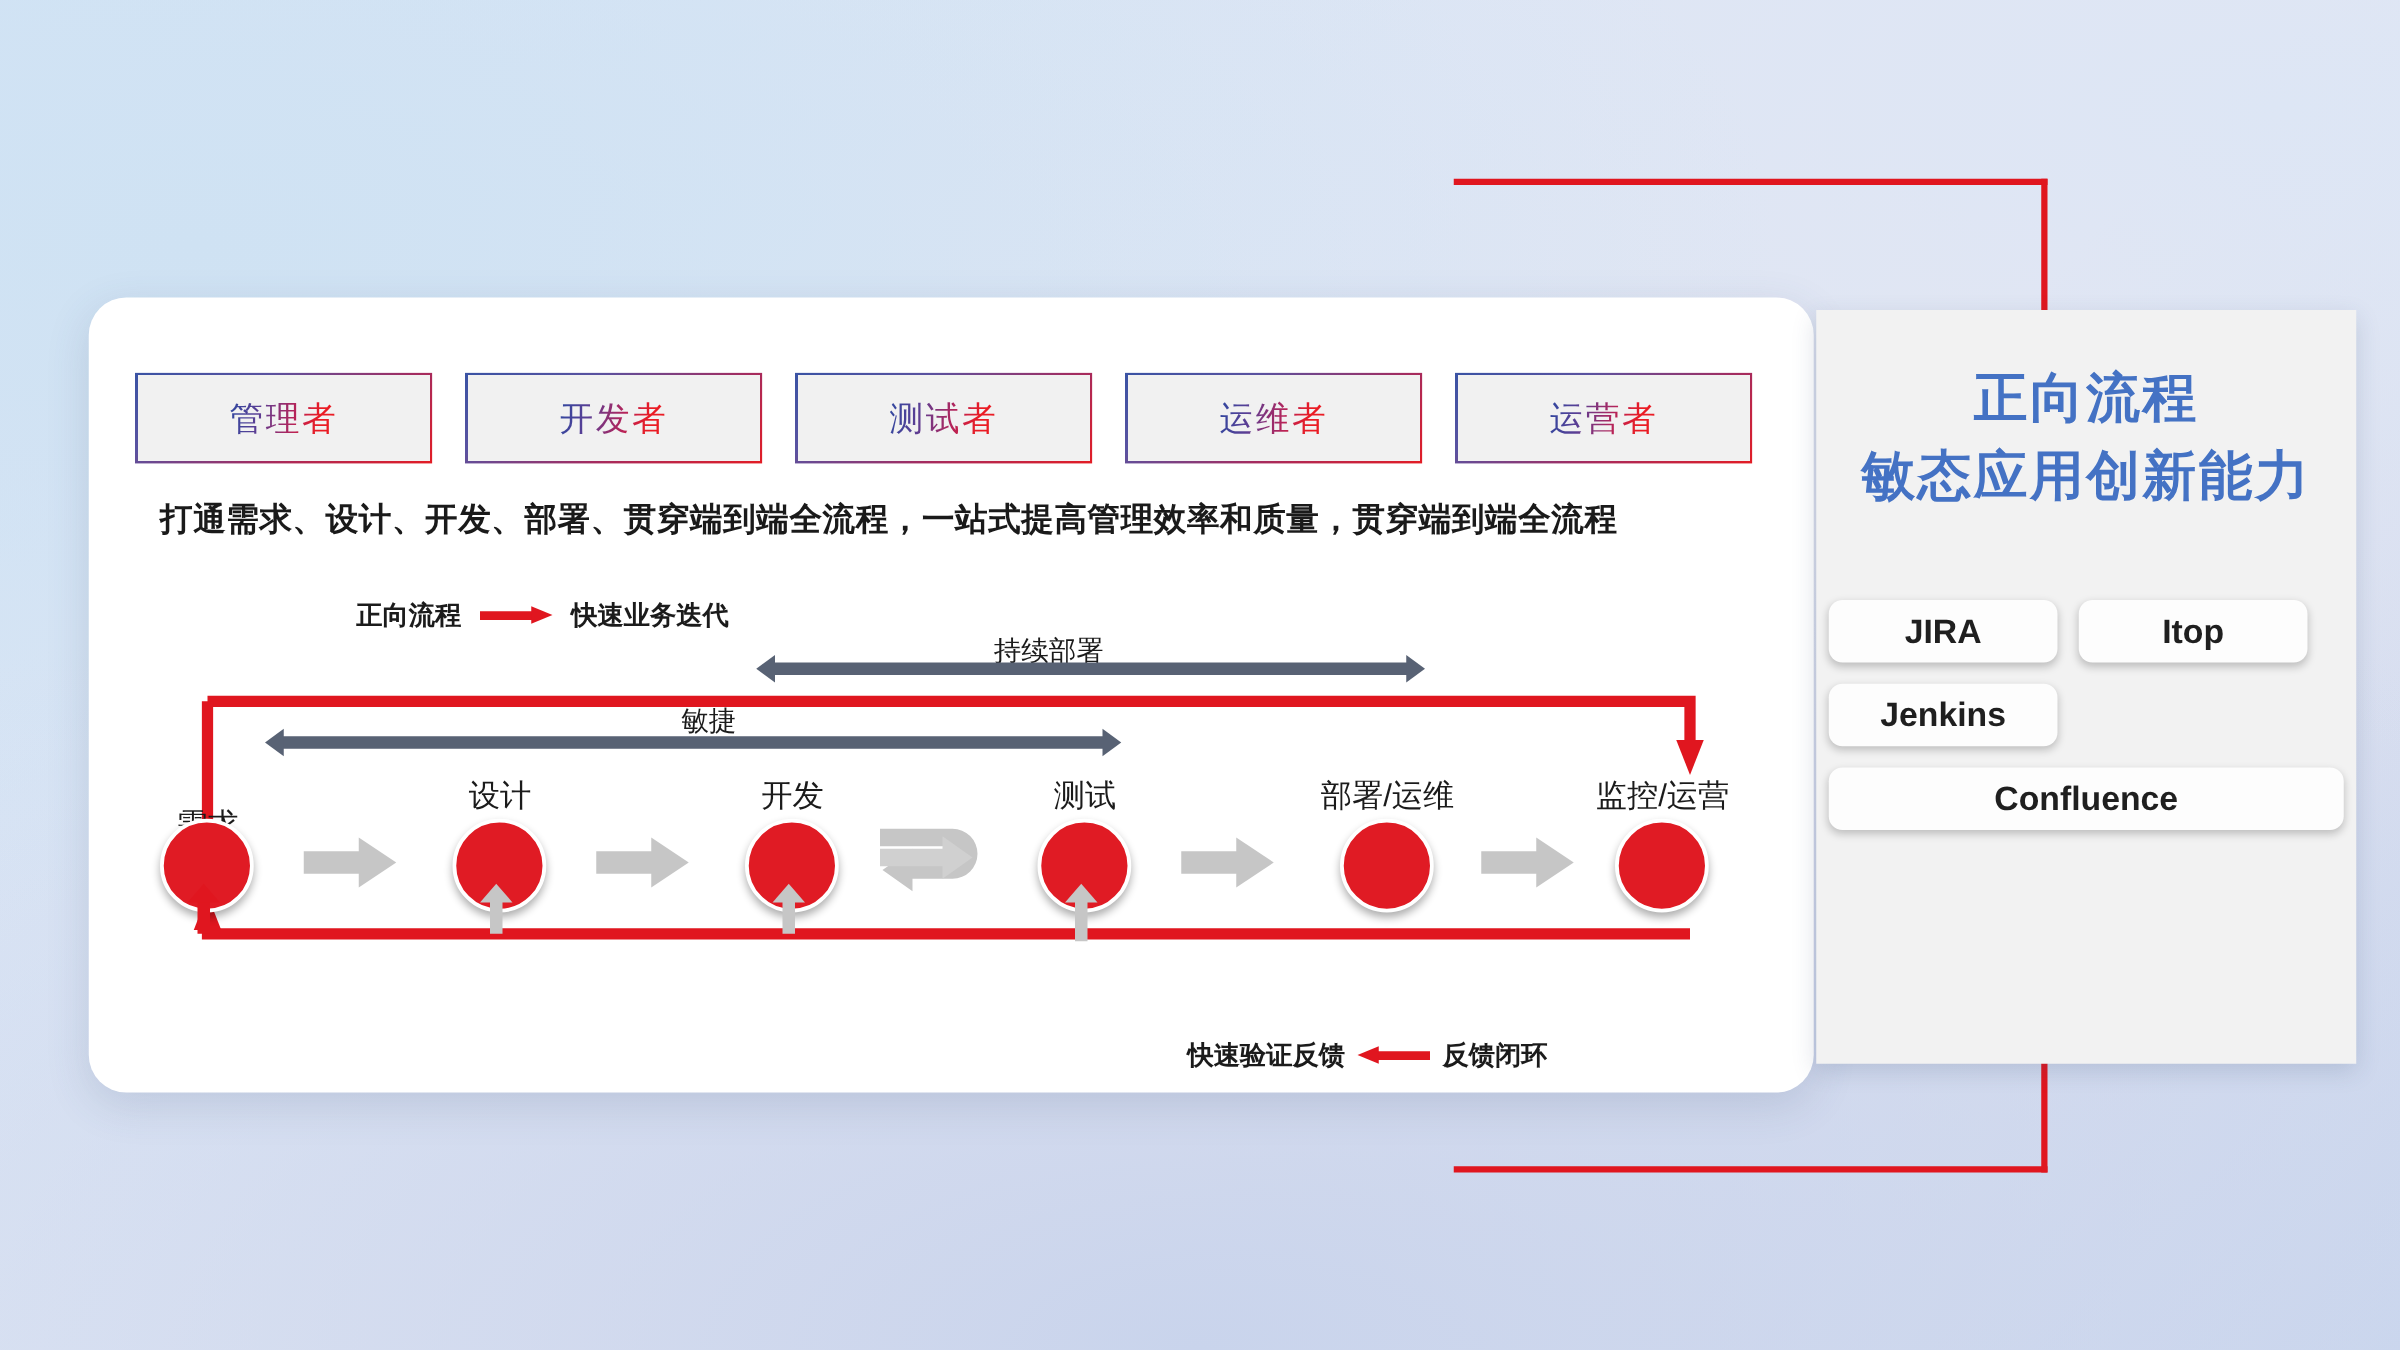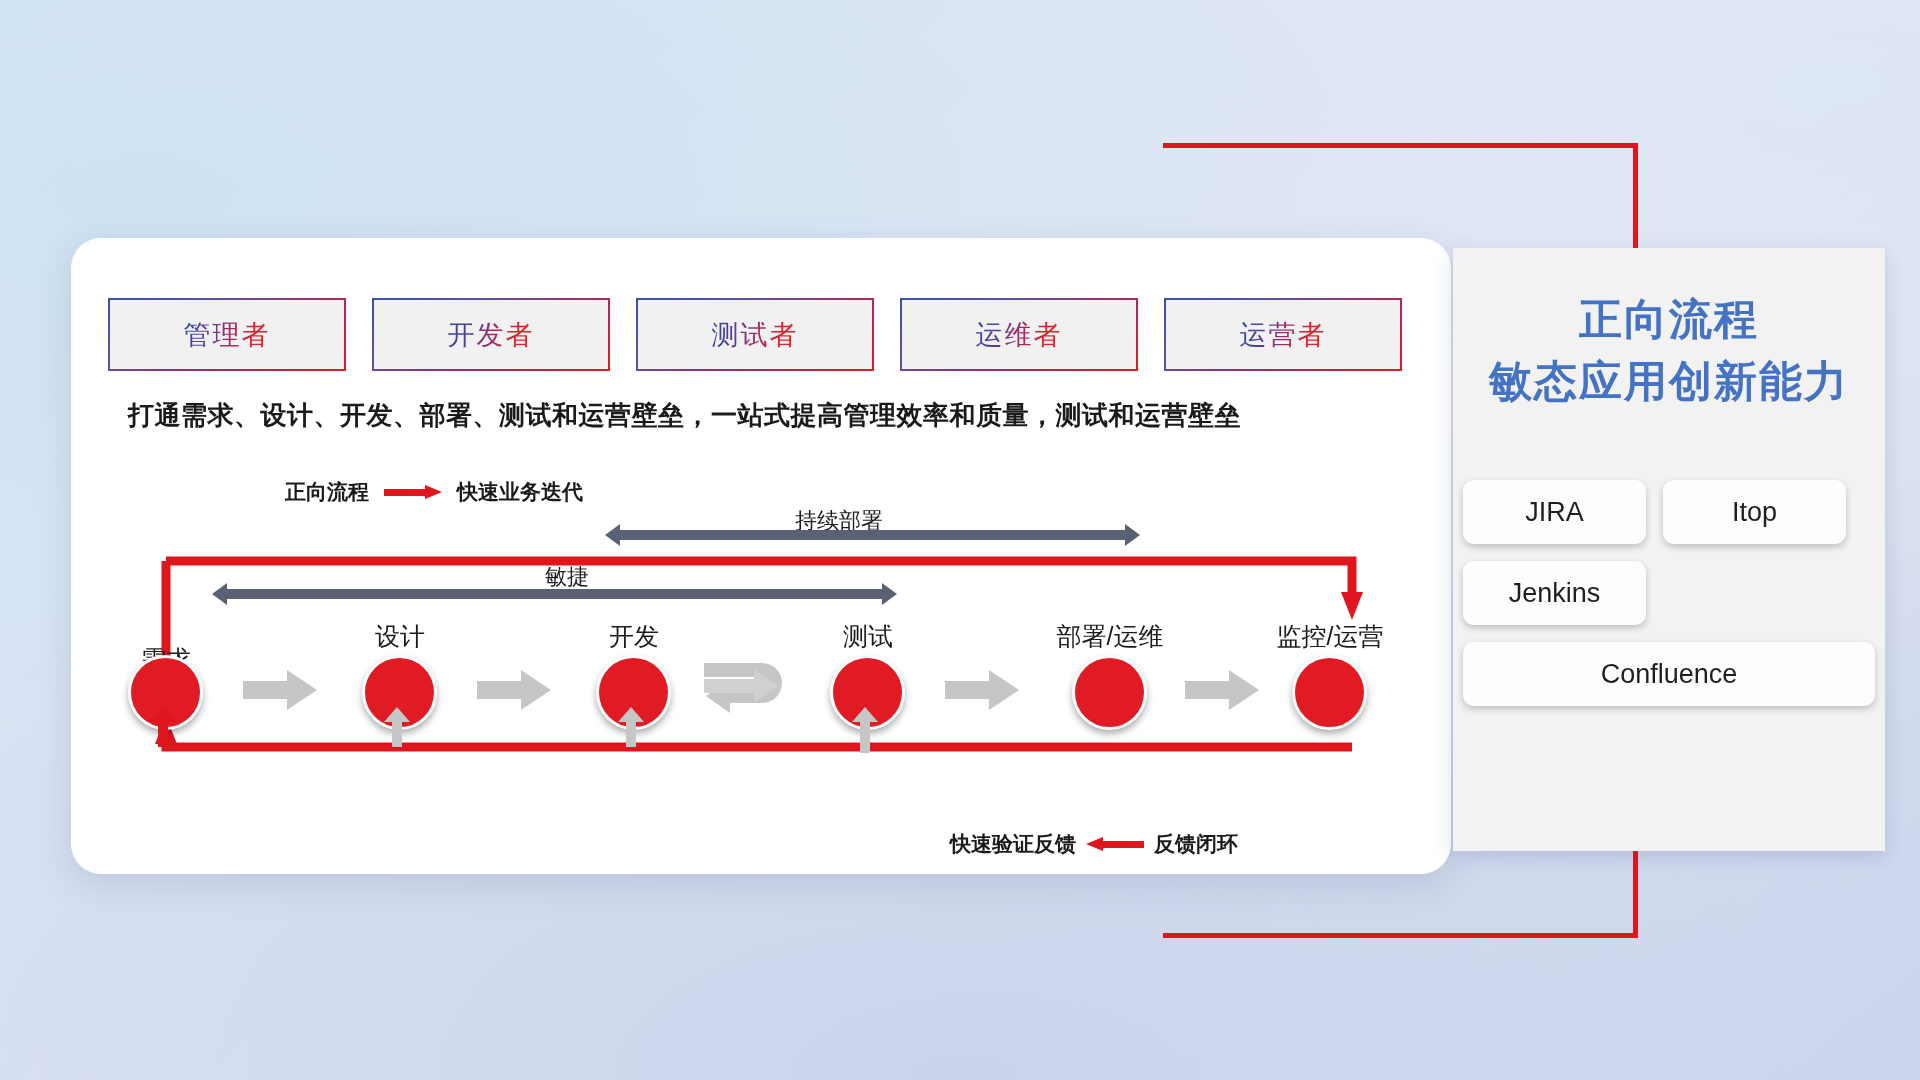--- a/index.html
+++ b/index.html
@@ -104,23 +104,23 @@
     position:absolute;left:1453px;top:248px;width:432px;height:603px;
     background:#f2f2f2;box-shadow:0 6px 18px rgba(50,70,110,.18);
   }
   .tool-title{
     position:absolute;left:1453px;top:288px;width:432px;text-align:center;
     font-size:43px;font-weight:700;color:#4472c4;line-height:1.45;letter-spacing:2px;
   }
   .pills{position:absolute;left:1463px;top:480px;width:412px;
          display:flex;flex-wrap:wrap;gap:17px 17px;}
   .pill{
-    height:64px;border-radius:11px;background:#fdfdfd;
+    height:50px;border-radius:11px;background:#fdfdfd;
     display:flex;align-items:center;justify-content:center;
-    font-size:27px;font-weight:400;color:#1f1f1f;
+    font-size:27px;font-weight:700;color:#1f1f1f;
     box-shadow:0 3px 7px rgba(0,0,0,.22);
   }
   .pill.half{width:183px;}
   .pill.full{width:100%;}
 </style>
 </head>
 <body>
 
 <div class="stage">
 
@@ -139,21 +139,21 @@
       <span>测试者</span>
     </div>
     <div class="role">
       <span>运维者</span>
     </div>
     <div class="role">
       <span>运营者</span>
     </div>
   </div>
 
-  <div class="desc">打通需求、设计、开发、部署、测试和运营壁垒，一站式提高管理效率和质量，测试和运营壁垒</div>
+  <div class="desc">打通需求、设计、开发、部署、贯穿端到端全流程，一站式提高管理效率和质量，贯穿端到端全流程</div>
 
   <div class="legend-fwd">
     <span class="t">正向流程</span>
     <span class="ar-red">
       <span class="bar"></span>
         <span class="hd"></span>
     </span>
     <span class="t">快速业务迭代</span>
   </div>
 

